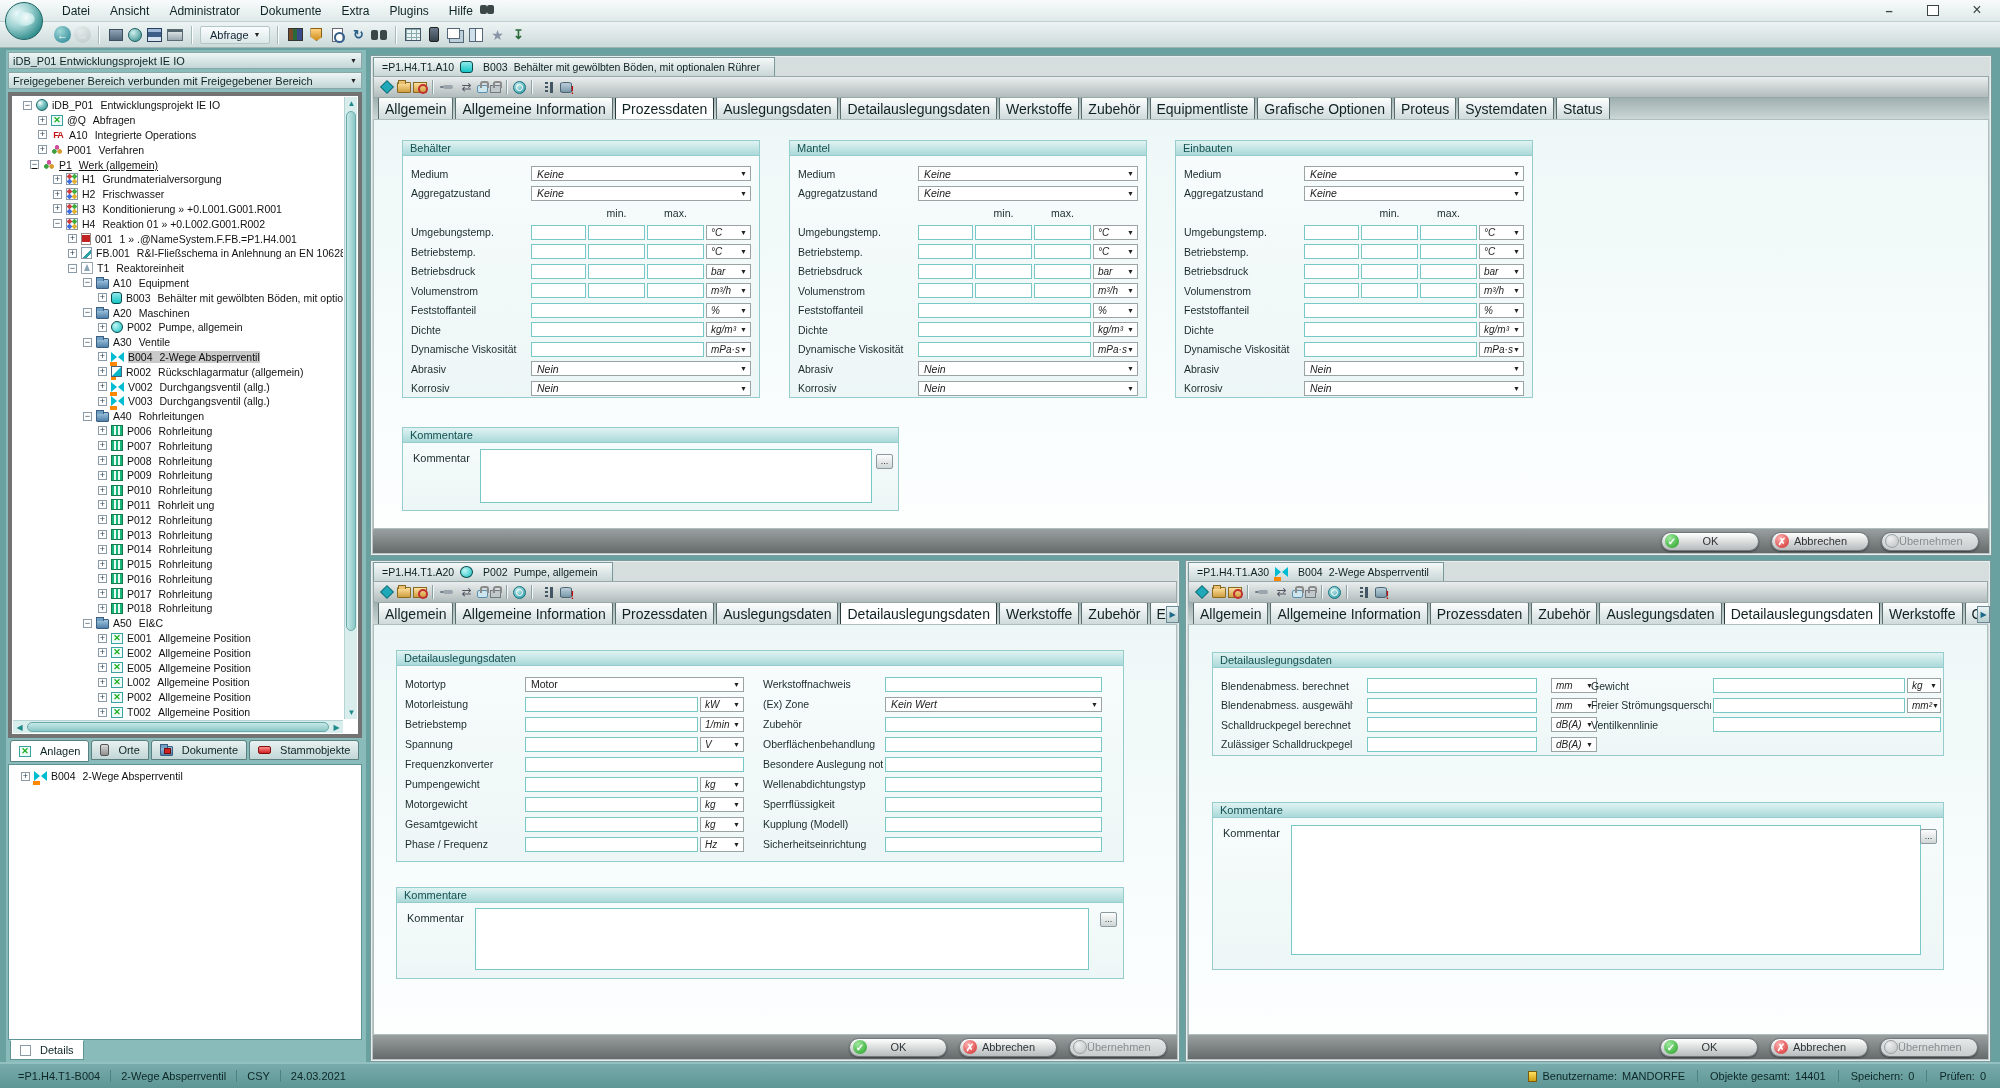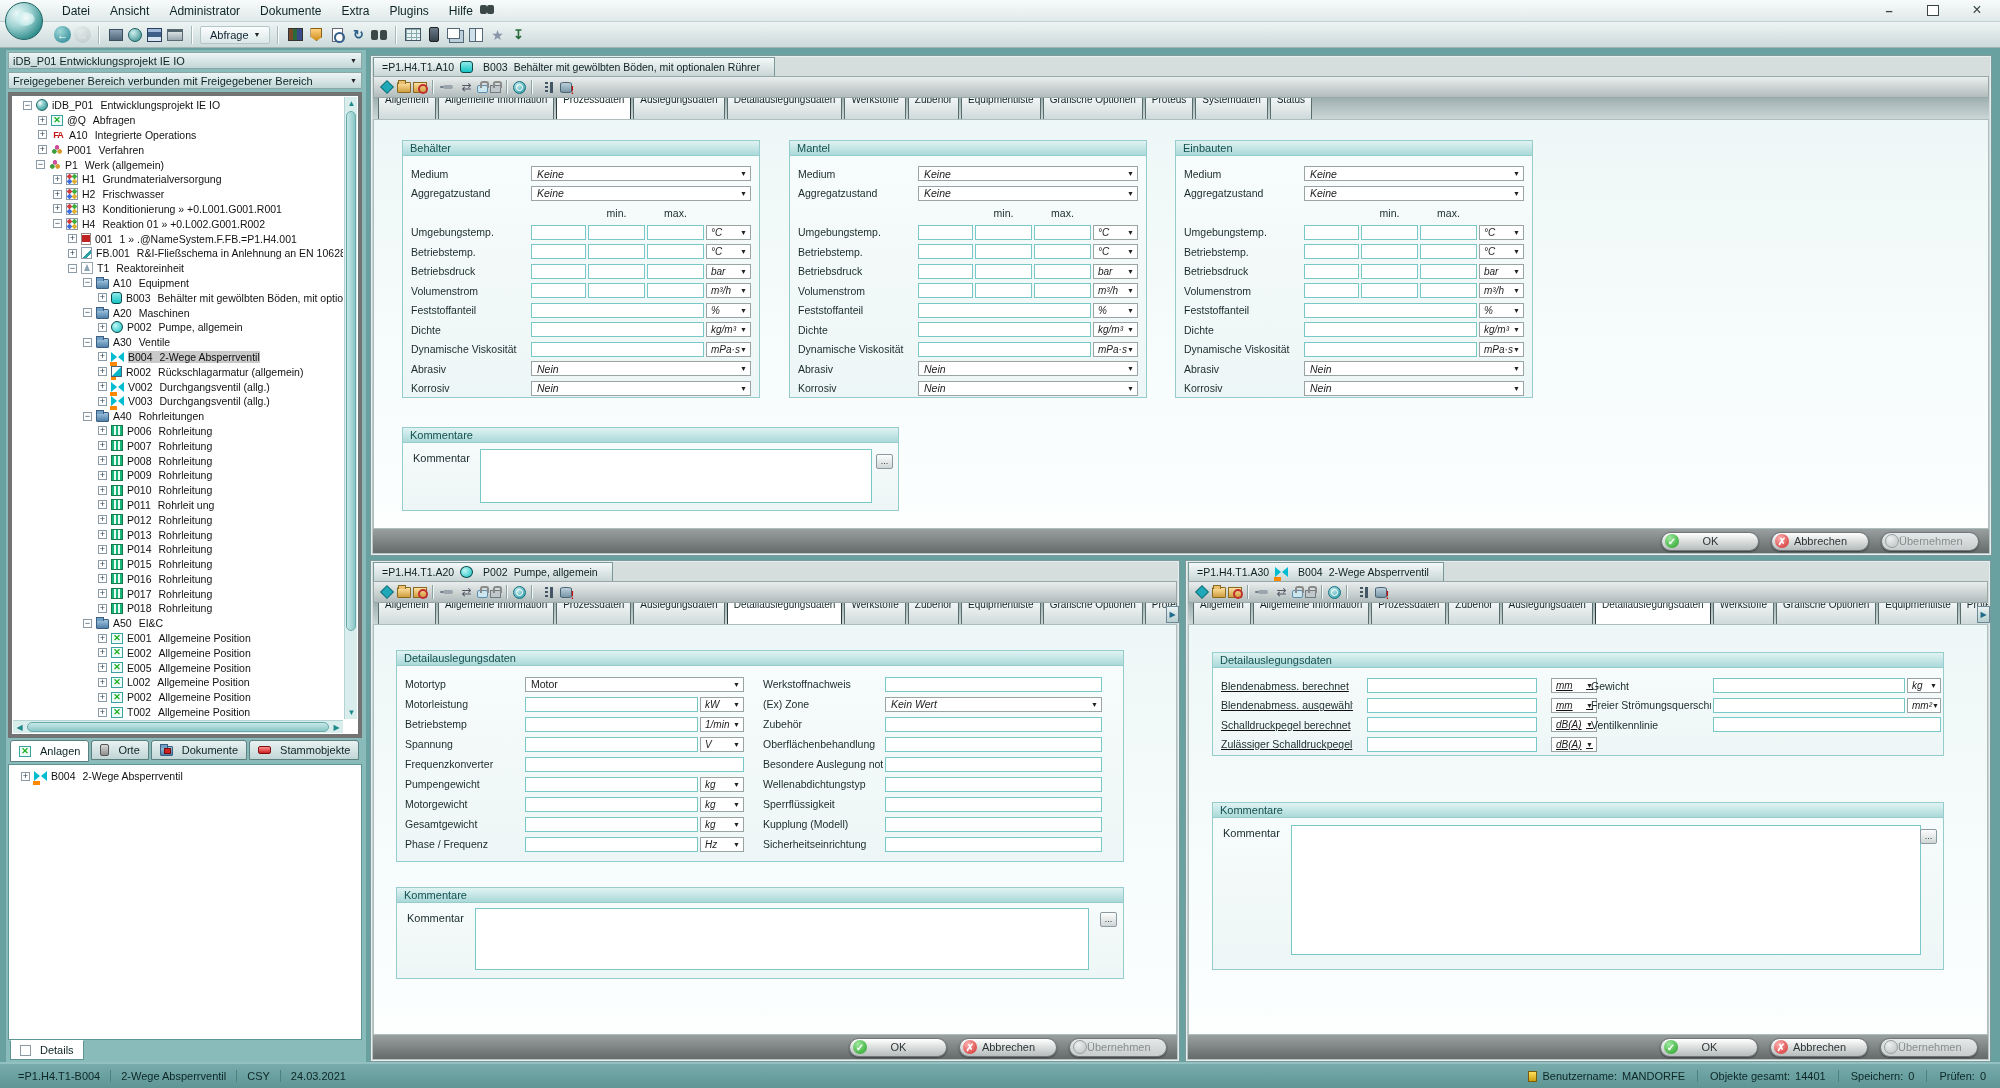--- a/index.html
+++ b/index.html
@@ -148,22 +148,22 @@
   .i-lock,.i-lock2{width:11px;height:8px;position:relative;margin-top:4px;background:#d4b040;border:1px solid #857020;}
   .i-lock2{background:#c0c8cc;border-color:#707a80;}
   .i-lock::before,.i-lock2::before{content:"";position:absolute;top:-5px;left:2px;width:5px;height:5px;border:2px solid #8a8a8a;border-bottom:none;border-radius:3px 3px 0 0;}
   .i-info{width:13px;height:13px;border-radius:50%;background:radial-gradient(circle at 35% 30%,#bfeaea,#1f93a3);border:1px solid #16727e;}
   .i-info::before{content:"";display:block;width:5px;height:5px;margin:3px auto;border:1.5px solid #fff;border-radius:50%;}
   .i-list-toggle::before{content:"";display:block;width:3px;height:11px;background:linear-gradient(#456 2px,transparent 2px) 0 0/100% 4px;box-shadow:5px 0 0 #456;}
   .i-db-alert::before{content:"";display:block;width:10px;height:9px;background:linear-gradient(#bcd0dc,#7a98a8);border:1px solid #4a6272;border-radius:5px/2px;}
   .i-db-alert::after{content:"!";position:absolute;right:0;bottom:0;color:#c01010;font-weight:bold;font-size:10px;}
   .ptabs{height:21px;display:flex;align-items:flex-end;padding-left:5px;margin:0 2px;position:relative;overflow:hidden;
          background:linear-gradient(#9fb0b0,#ccd6d6);}
-  .ftab{flex:none;padding:3px 6px 14px;margin-right:2px;border:1px solid #5a6d6d;border-bottom:none;border-radius:2px 2px 0 0;
-        background:linear-gradient(#fdfefe,#cfdada);font-size:10px;color:#122;}
+  .ftab{flex:none;padding:3px 6px 2px;margin-right:2px;border:1px solid #5a6d6d;border-bottom:none;border-radius:2px 2px 0 0;
+        background:linear-gradient(#fdfefe,#cfdada);font-size:14px;color:#122;}
   .ftab.active{background:#fff;border-color:#2a3a3a;position:relative;z-index:2;}
   .tabscroll{position:absolute;right:0;top:3px;width:13px;height:17px;background:linear-gradient(#eaf2f2,#b8cece);
              border:1px solid #6a8a9a;font-size:8px;color:#1f6a8a;display:flex;align-items:center;justify-content:center;}
   .pcontent{position:absolute;left:2px;right:2px;top:63px;bottom:26px;background:linear-gradient(180deg,#eef7f7,#fdffff);
             border:1px solid #aebebe;overflow:hidden;}
   .btnstrip{position:absolute;left:2px;right:2px;bottom:2px;height:24px;
             background:linear-gradient(#9aa0a0,#656b6b);display:flex;align-items:center;justify-content:flex-end;gap:12px;padding-right:10px;}
   .pill{width:98px;height:19px;border-radius:10px;border:1px solid #71777a;background:linear-gradient(#ffffff,#b6bbbb);
         display:flex;align-items:center;font-size:11px;color:#2e3436;box-shadow:0 1px 2px rgba(0,0,0,.45);}
   .pill span{flex:1;text-align:center;margin-right:16px;}
@@ -201,21 +201,21 @@
   .pdbody{display:flex;align-items:flex-start;}
   .pdleft{width:352px;flex:none;}
   .pdright{margin-left:6px;flex:1;}
   .plrow{display:grid;grid-template-columns:118px 173px 44px;column-gap:2px;align-items:center;height:20px;}
   .plrow .cwide{grid-column:2;} .plrow .cunit{grid-column:3;} .plrow .cfull{grid-column:2/-1;}
   .prrow{display:grid;grid-template-columns:120px 217px;column-gap:2px;align-items:center;height:20px;}
   .prrow .cfull{grid-column:2;}
   
   .vdleft{width:356px;flex:none;}
   .vdright{margin-left:14px;flex:1;}
-  .wlrow{display:grid;grid-template-columns:132px 170px 46px;column-gap:14px;align-items:center;height:19.5px;text-decoration:underline;}
+  .wlrow{display:grid;grid-template-columns:132px 170px 46px;column-gap:14px;align-items:center;height:19.5px;}
   .wlrow .cwide{grid-column:2;} .wlrow .cunit{grid-column:3;}
   .wrrow{display:grid;grid-template-columns:120px 192px 34px;column-gap:2px;align-items:center;height:19.5px;}
   .wrrow .cwide{grid-column:2;} .wrrow .cunit{grid-column:3;} .wrrow .cfull{grid-column:2/-1;}
   
   .cbox .clabel{position:absolute;left:10px;top:24px;color:#1a2a2a;}
   .ctext{position:absolute;border:1px solid #79c8c8;background:#fff;}
   .cmore{position:absolute;width:17px;height:15px;border:1px solid #8a9aa0;border-radius:2px;
          background:linear-gradient(#fdfdfd,#cfd6d6);font-size:9px;text-align:center;line-height:13px;color:#333;}
 
   
@@ -321,21 +321,21 @@
             </span>
           </div>
           <div class="trow" style="padding-left: 25px;">
             <span class="exp i-plus"></span>
             <span class="ti i-proc"></span>
             <span class="txt">
               <span class="tcode">P001</span>
               <span class="tlabel">Verfahren</span>
             </span>
           </div>
-          <div class="trow" style="padding-left: 23px;">
+          <div class="trow" style="padding-left: 17px; text-decoration: underline;">
             <span class="exp i-minus"></span>
             <span class="ti i-werk"></span>
             <span class="txt">
               <span class="tcode">P1</span>
               <span class="tlabel">Werk (allgemein)</span>
             </span>
           </div>
           <div class="trow" style="padding-left: 40px;">
             <span class="exp i-plus"></span>
             <span class="ti i-hmod"></span>

